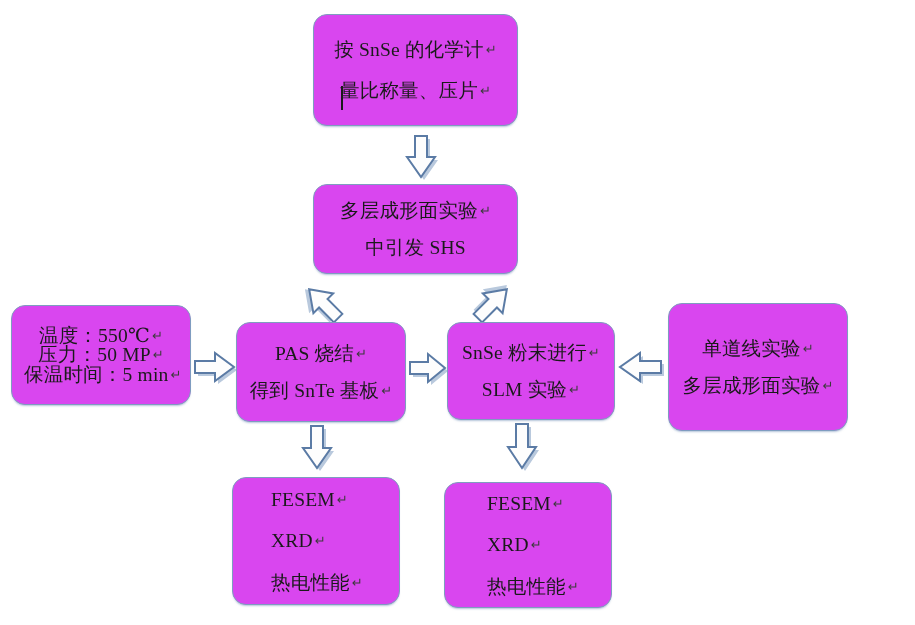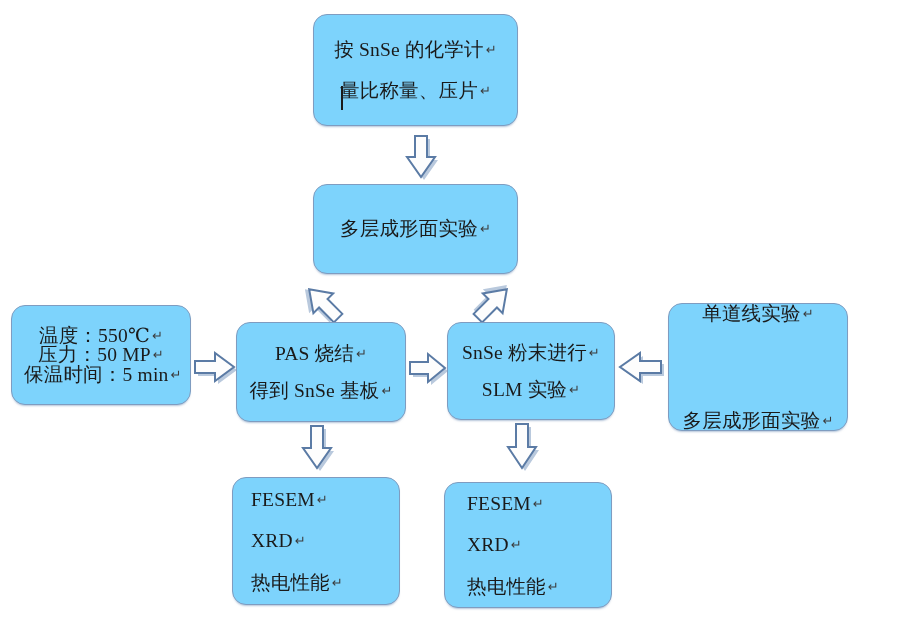--- a/index.html
+++ b/index.html
@@ -16,36 +16,36 @@
   #canvas {
     position: relative;
     width: 915px;
     height: 625px;
   }
   .node {
     position: absolute;
     box-sizing: border-box;
     border: 1.6px solid #7f9cc0;
     border-radius: 14px;
-    background: #7dd3fc;
+    background: #d946ef;
     display: flex;
     flex-direction: column;
     justify-content: center;
     box-shadow: 0 2px 2px -1px rgba(120,150,185,0.55);
   }
   .node .line {
     color: #1a1a1a;
     font-size: 19.5px;
     line-height: 1.0;
     white-space: nowrap;
     letter-spacing: 0.2px;
   }
   .node.center .line { text-align: center; }
   .node.left-align { align-items: flex-start; }
-  .node.left-align .line { text-align: left; }
+  .node.left-align .line { text-align: left; margin-left: 20px; }
   .pilcrow {
     font-size: 13px;
     color: #3b3b3b;
     vertical-align: 2px;
     margin-left: 2px;
     font-family: "Liberation Sans", sans-serif;
   }
   .arrow {
     position: absolute;
   }
@@ -84,20 +84,23 @@
     <svg width="34" height="46" viewBox="0 0 34 46">
       <path class="ashadow" d="M12 3 L24 3 L24 24 L32 24 L18 44 L4 24 L12 24 Z" transform="translate(2,2)"></path>
       <path class="ashape" d="M11 2 L23 2 L23 23 L31 23 L17 43 L3 23 L11 23 Z"></path>
     </svg>
   </div>
 
   <div class="node center" style="left:313px; top:184px; width:205px; height:90px; padding:0 12px; gap:18px;">
     <div class="line">
       <span>多层成形面实验</span><span class="pilcrow">↵</span>
     </div>
+    <div class="line">
+      <span>中引发 SHS</span>
+    </div>
   </div>
 
   <div class="arrow" style="left:298px; top:280px;">
     <svg width="52" height="48" viewBox="0 0 52 48">
       <g transform="translate(26,24) rotate(135) translate(-17,-22)">
         <path class="ashadow" d="M12 3 L24 3 L24 24 L32 24 L18 44 L4 24 L12 24 Z" transform="translate(2,2)"></path>
         <path class="ashape" d="M11 2 L23 2 L23 23 L31 23 L17 43 L3 23 L11 23 Z"></path>
       </g>
     </svg>
   </div>
@@ -128,21 +131,21 @@
       <path class="ashadow" d="M3 12 L23 12 L23 4 L42 18 L23 32 L23 24 L3 24 Z" transform="translate(2,2)"></path>
       <path class="ashape" d="M2 11 L22 11 L22 3 L41 17 L22 31 L22 23 L2 23 Z"></path>
     </svg>
   </div>
 
   <div class="node center" style="left:236px; top:322px; width:170px; height:100px; padding:0 10px; gap:18px;">
     <div class="line">
       <span>PAS 烧结</span><span class="pilcrow">↵</span>
     </div>
     <div class="line">
-      <span>得到 SnSe 基板</span><span class="pilcrow">↵</span>
+      <span>得到 SnTe 基板</span><span class="pilcrow">↵</span>
     </div>
   </div>
 
   <div class="arrow" style="left:408px; top:352px;">
     <svg width="40" height="34" viewBox="0 0 40 34">
       <path class="ashadow" d="M3 11 L21 11 L21 3 L38 17 L21 31 L21 23 L3 23 Z" transform="translate(2,2)"></path>
       <path class="ashape" d="M2 10 L20 10 L20 2 L37 16 L20 30 L20 22 L2 22 Z"></path>
     </svg>
   </div>
 
@@ -155,21 +158,21 @@
     </div>
   </div>
 
   <div class="arrow" style="left:617px; top:350px;">
     <svg width="48" height="36" viewBox="0 0 48 36">
       <path class="ashadow" d="M45 12 L24 12 L24 4 L4 18 L24 32 L24 24 L45 24 Z" transform="translate(2,2)"></path>
       <path class="ashape" d="M44 11 L23 11 L23 3 L3 17 L23 31 L23 23 L44 23 Z"></path>
     </svg>
   </div>
 
-  <div class="node center" style="left:668px; top:303px; width:180px; height:128px; padding:0 10px; gap:17px;justify-content:space-between;">
+  <div class="node center" style="left:668px; top:303px; width:180px; height:128px; padding:0 10px; gap:17px;">
     <div class="line">
       <span>单道线实验</span><span class="pilcrow">↵</span>
     </div>
     <div class="line">
       <span>多层成形面实验</span><span class="pilcrow">↵</span>
     </div>
   </div>
 
   <div class="arrow" style="left:300px; top:424px;">
     <svg width="36" height="48" viewBox="0 0 36 48">

